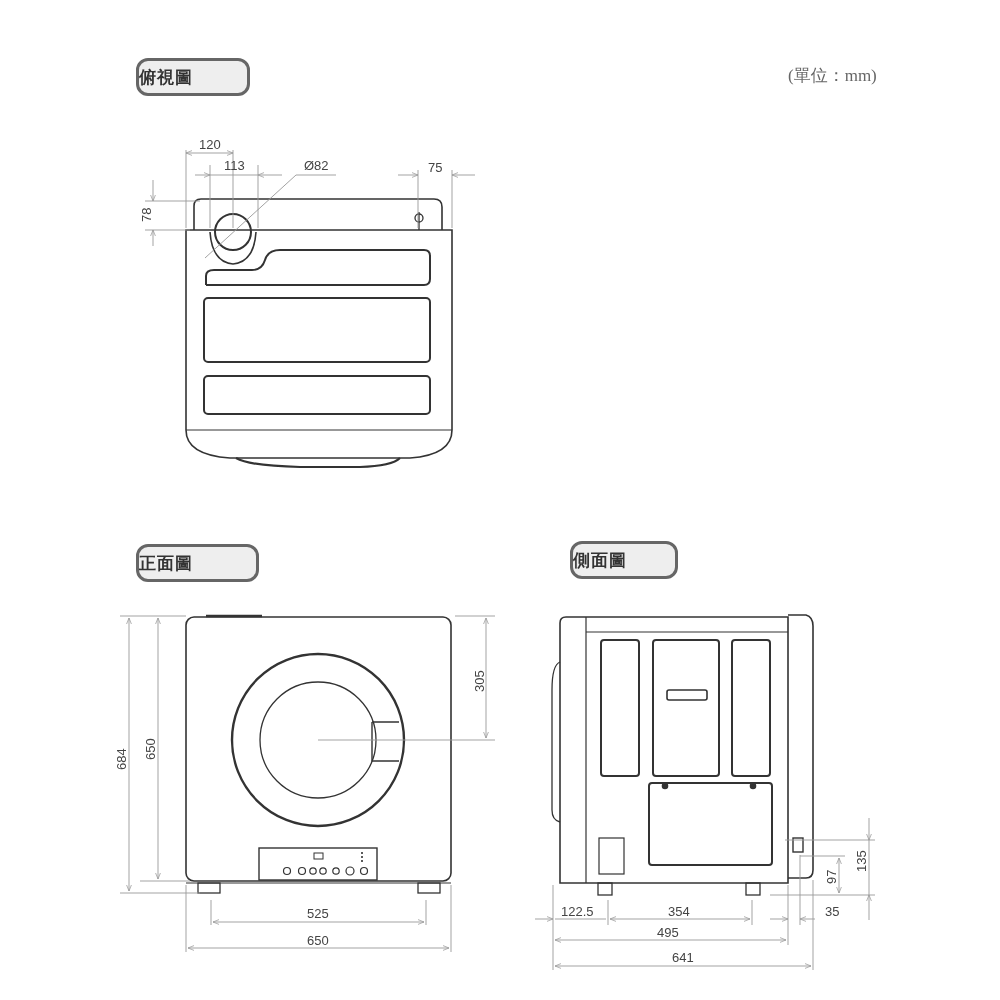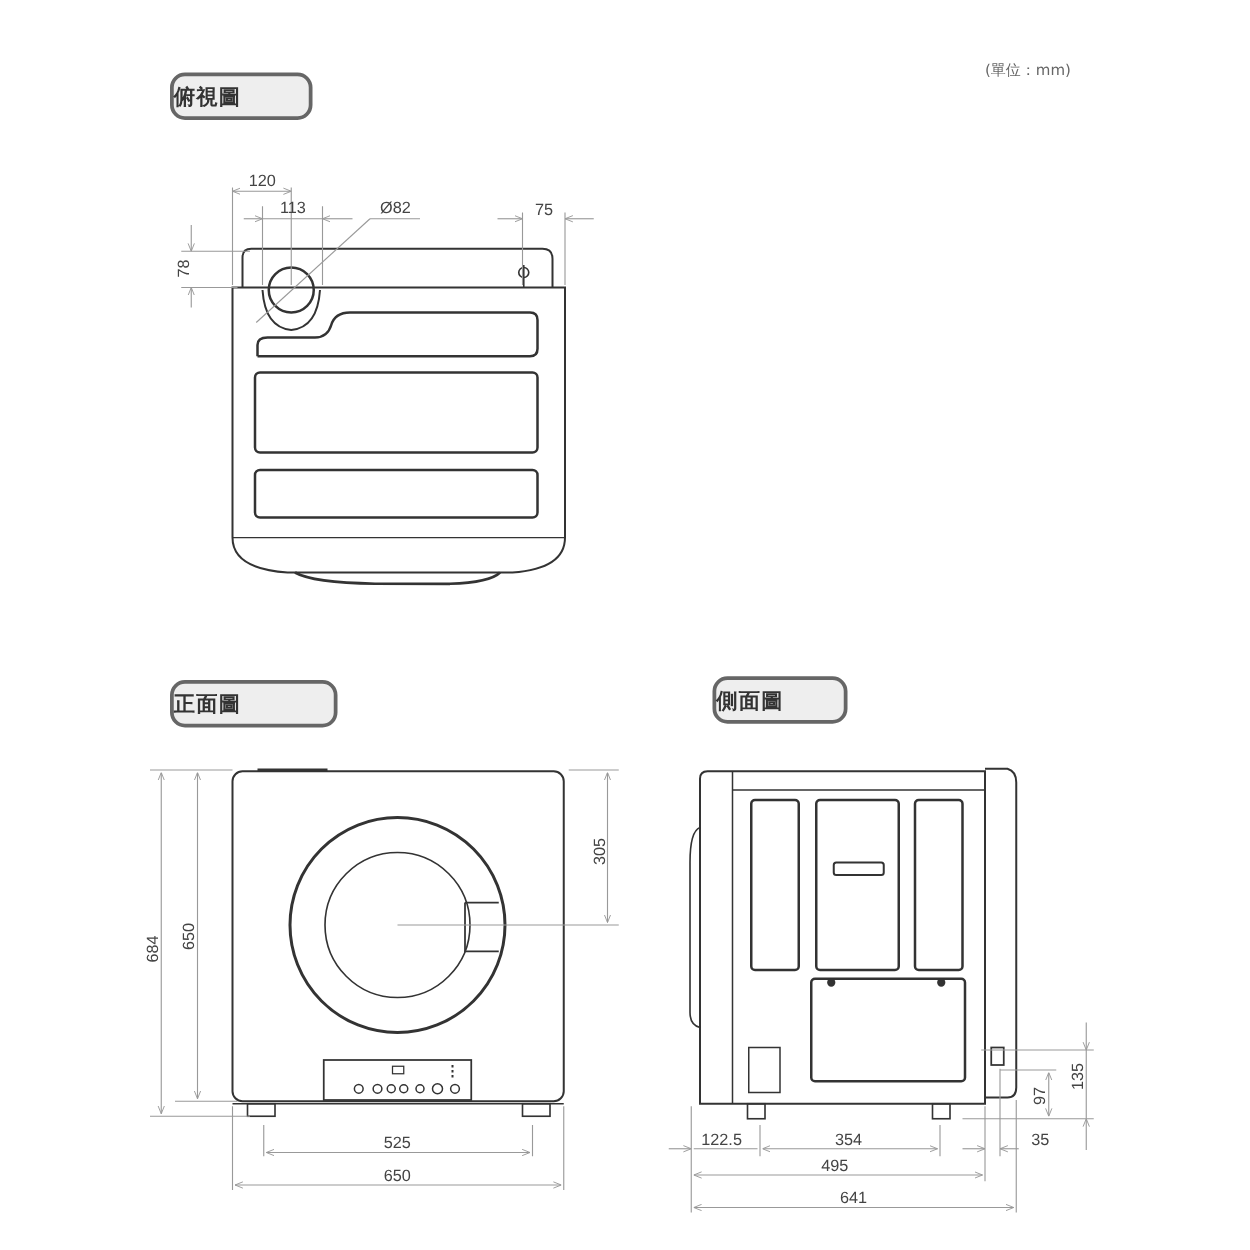--- a/index.html
+++ b/index.html
@@ -1,34 +1,34 @@
 <!DOCTYPE html>
 <html><head>
 <meta charset="utf-8">
 <style>
   html, body { margin:0; padding:0; background:#ffffff; }
   body { width:1000px; height:1000px; position:relative; overflow:hidden;
          font-family:"DejaVu Sans", sans-serif; color:#444; }
-  .unit { position:absolute; left:788px; top:48px; font-size:12px; color:#666; }
+  .unit { position:absolute; left:788px; top:64px; font-size:17px; color:#666;font-family:Liberation Serif, serif; }
   .view-label { position:absolute; height:38px; border:3px solid #666; border-radius:12px;
                 background:#eeeeee; display:flex; align-items:center; justify-content:flex-start;
                 font-size:17px; font-weight:bold; color:#333; letter-spacing:1px; box-sizing:border-box; }
   svg { position:absolute; left:0; top:0; }
   .dimtxt { font-family:"Liberation Sans", sans-serif; font-size:13px; fill:#444; }
   .dimtxt-red { font-family:"Liberation Sans", sans-serif; font-size:13px; fill:#444; }
 </style>
 </head>
 <body>
 
 <div class="unit">(單位：mm)</div>
 
 <div class="view-label" style="left:136px;top:58px;width:114px;">
   <span>俯視圖</span>
 </div>
-<div class="view-label" style="left:136px;top:544px;width:134px;">
+<div class="view-label" style="left:136px;top:544px;width:123px;">
   <span>正面圖</span>
 </div>
 <div class="view-label" style="left:570px;top:541px;width:108px;">
   <span>側面圖</span>
 </div>
 
 <svg width="1000" height="1000" viewBox="0 0 1000 1000">
   <defs>
     <marker id="arr" viewBox="0 0 10 10" refX="10" refY="5" markerWidth="7" markerHeight="7" orient="auto-start-reverse">
       <path d="M0,1 L10,5 L0,9" fill="none" stroke="#999" stroke-width="1.2"></path>

